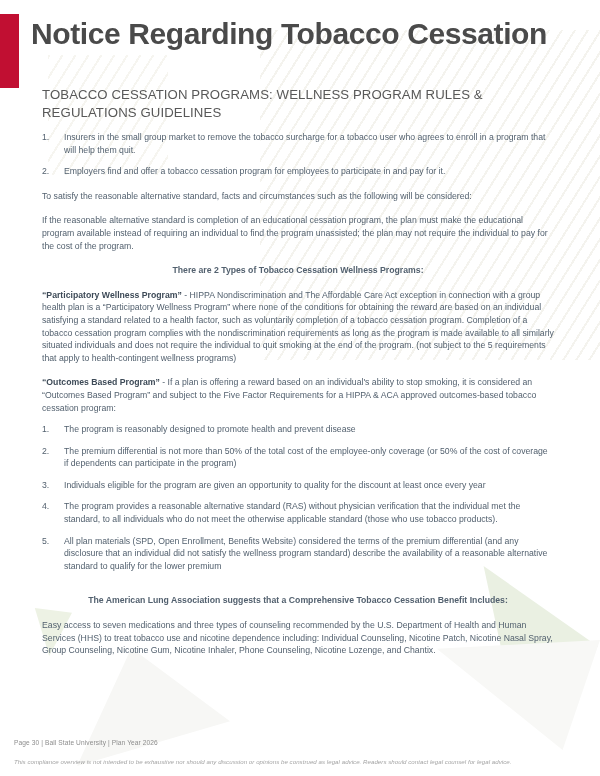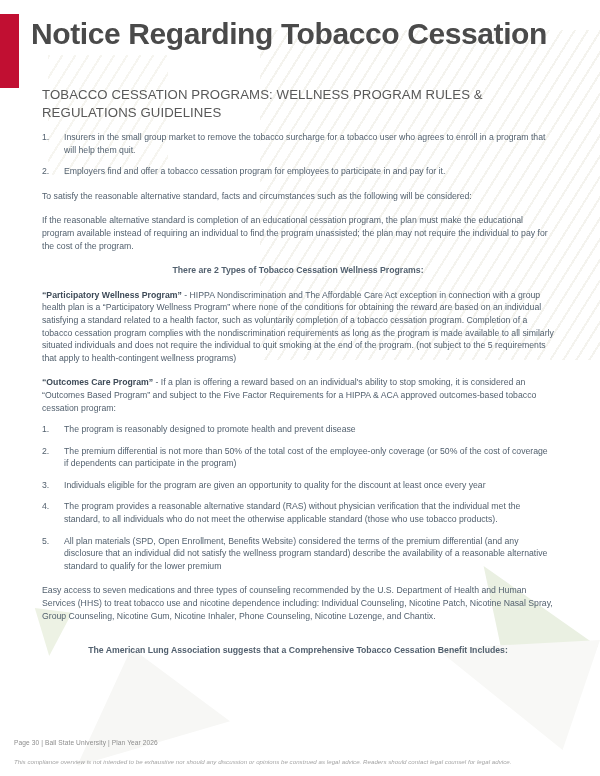--- a/index.html
+++ b/index.html
@@ -231,21 +231,21 @@
     </ol>
 
     <p class="body">To satisfy the reasonable alternative standard, facts and circumstances such as the following will be considered:</p>
 
     <p class="body">If the reasonable alternative standard is completion of an educational cessation program, the plan must make the educational program available instead of requiring an individual to find the program unassisted; the plan may not require the individual to pay for the cost of the program.</p>
 
     <p class="body strong-line">There are 2 Types of Tobacco Cessation Wellness Programs:</p>
 
     <p class="body"><span class="bold-lead">“Participatory Wellness Program”</span><span> - HIPPA Nondiscrimination and The Affordable Care Act exception in connection with a group health plan is a “Participatory Wellness Program” where none of the conditions for obtaining the reward are based on an individual satisfying a standard related to a health factor, such as voluntarily completion of a tobacco cessation program. Completion of a tobacco cessation program complies with the nondiscrimination requirements as long as the program is made available to all similarly situated individuals and does not require the individual to quit smoking at the end of the program. (not subject to the 5 requirements that apply to health-contingent wellness programs)</span></p>
 
-    <p class="body"><span class="bold-lead">“Outcomes Care Program”</span><span> - If a plan is offering a reward based on an individual's ability to stop smoking, it is considered an “Outcomes Based Program” and subject to the Five Factor Requirements for a HIPPA &amp; ACA approved outcomes-based tobacco cessation program:</span></p>
+    <p class="body"><span class="bold-lead">“Outcomes Based Program”</span><span> - If a plan is offering a reward based on an individual's ability to stop smoking, it is considered an “Outcomes Based Program” and subject to the Five Factor Requirements for a HIPPA &amp; ACA approved outcomes-based tobacco cessation program:</span></p>
 
     <ol class="numlist">
       <li>
         <span class="num">1.</span>
         <span class="txt">The program is reasonably designed to promote health and prevent disease</span>
       </li>
       <li>
         <span class="num">2.</span>
         <span class="txt">The premium differential is not more than 50% of the total cost of the employee-only coverage (or 50% of the cost of coverage if dependents can participate in the program)</span>
       </li>
@@ -256,23 +256,23 @@
       <li>
         <span class="num">4.</span>
         <span class="txt">The program provides a reasonable alternative standard (RAS) without physician verification that the individual met the standard, to all individuals who do not meet the otherwise applicable standard (those who use tobacco products).</span>
       </li>
       <li>
         <span class="num">5.</span>
         <span class="txt">All plan materials (SPD, Open Enrollment, Benefits Website) considered the terms of the premium differential (and any disclosure that an individual did not satisfy the wellness program standard) describe the availability of a reasonable alternative standard to qualify for the lower premium</span>
       </li>
     </ol>
 
+    <p class="body strong-line" style="margin-top:22px;">The American Lung Association suggests that a Comprehensive Tobacco Cessation Benefit Includes:</p>
+
     <p class="body">Easy access to seven medications and three types of counseling recommended by the U.S. Department of Health and Human Services (HHS) to treat tobacco use and nicotine dependence including: Individual Counseling, Nicotine Patch, Nicotine Nasal Spray, Group Counseling, Nicotine Gum, Nicotine Inhaler, Phone Counseling, Nicotine Lozenge, and Chantix.</p>
-
-    <p class="body strong-line" style="margin-top:22px;">The American Lung Association suggests that a Comprehensive Tobacco Cessation Benefit Includes:</p>
 
   </div>
 
   <div class="footer">
     <div class="footer-line">Page 30  |  Ball State University |  Plan Year 2026</div>
     <div class="footer-disclaimer">This compliance overview is not intended to be exhaustive nor should any discussion or opinions be construed as legal advice. Readers should contact legal counsel for legal advice.</div>
   </div>
 
 </div>
 

